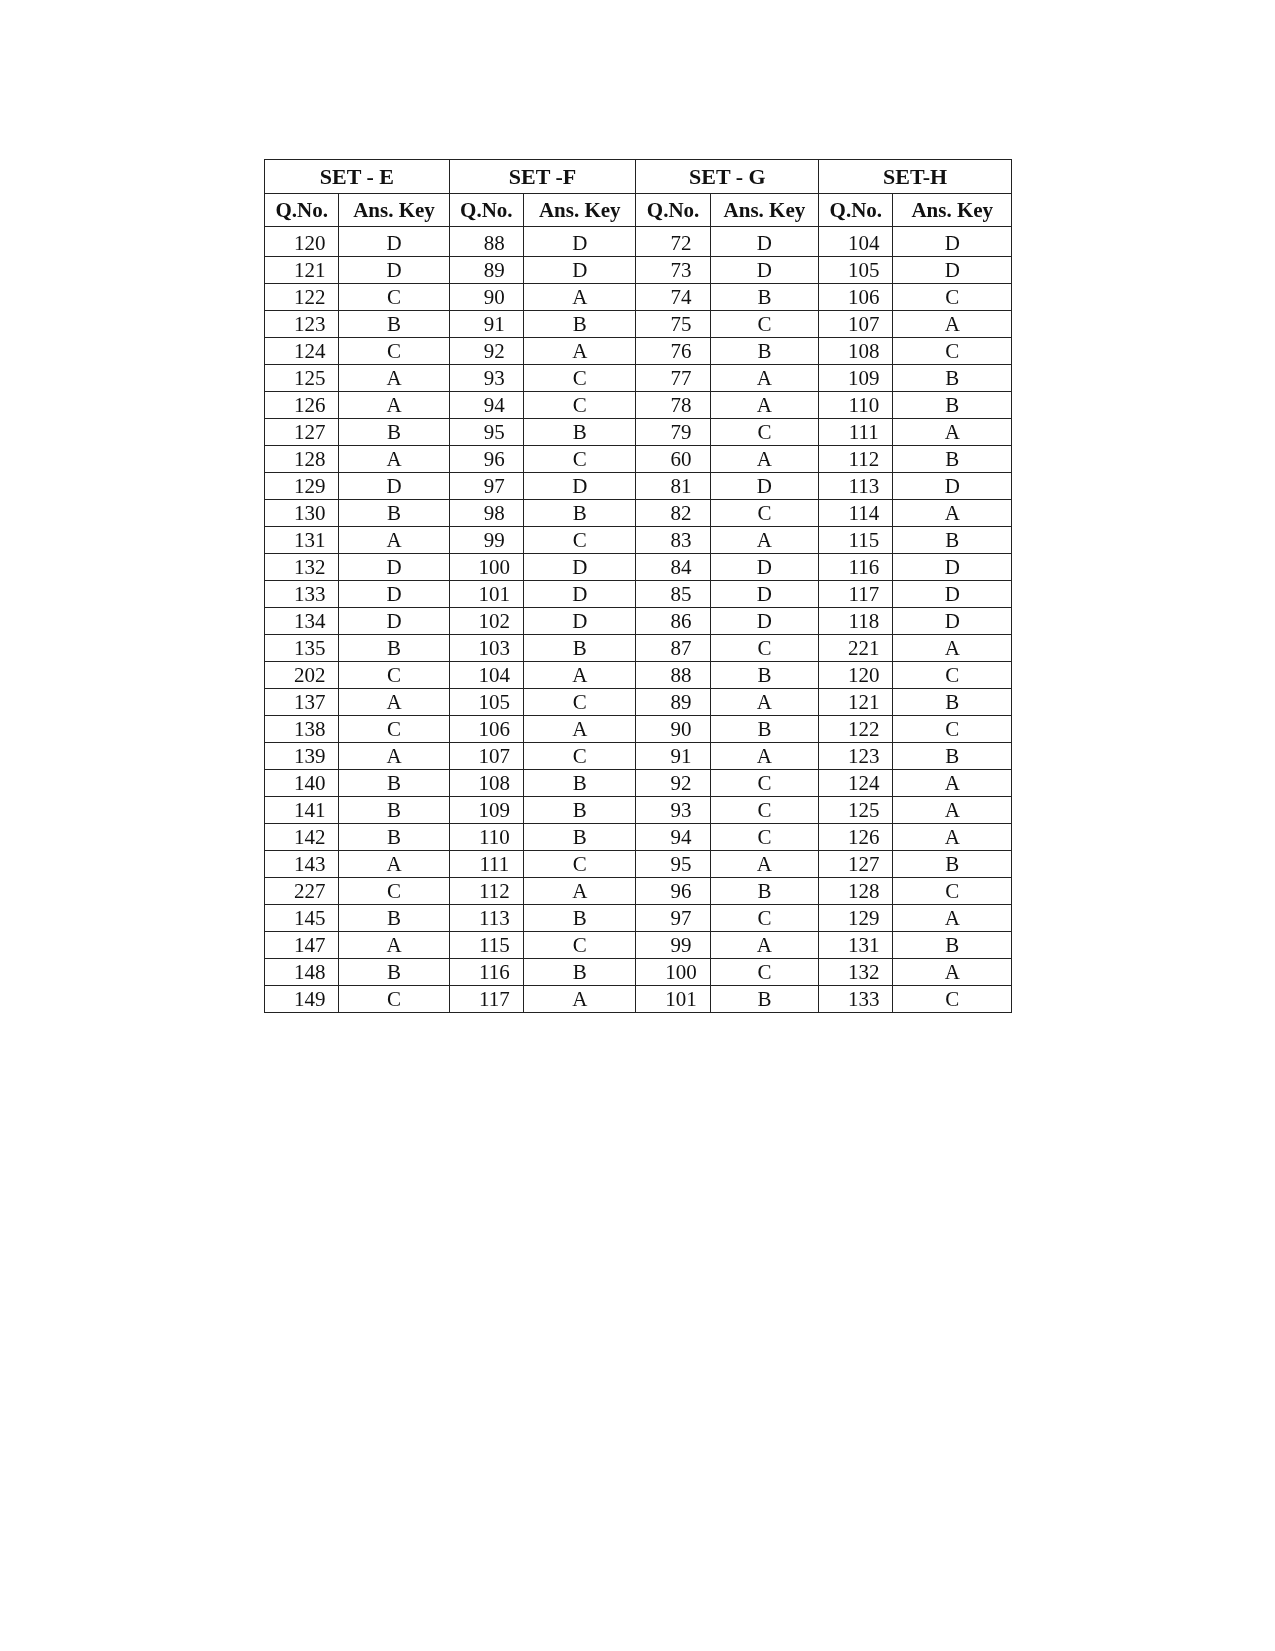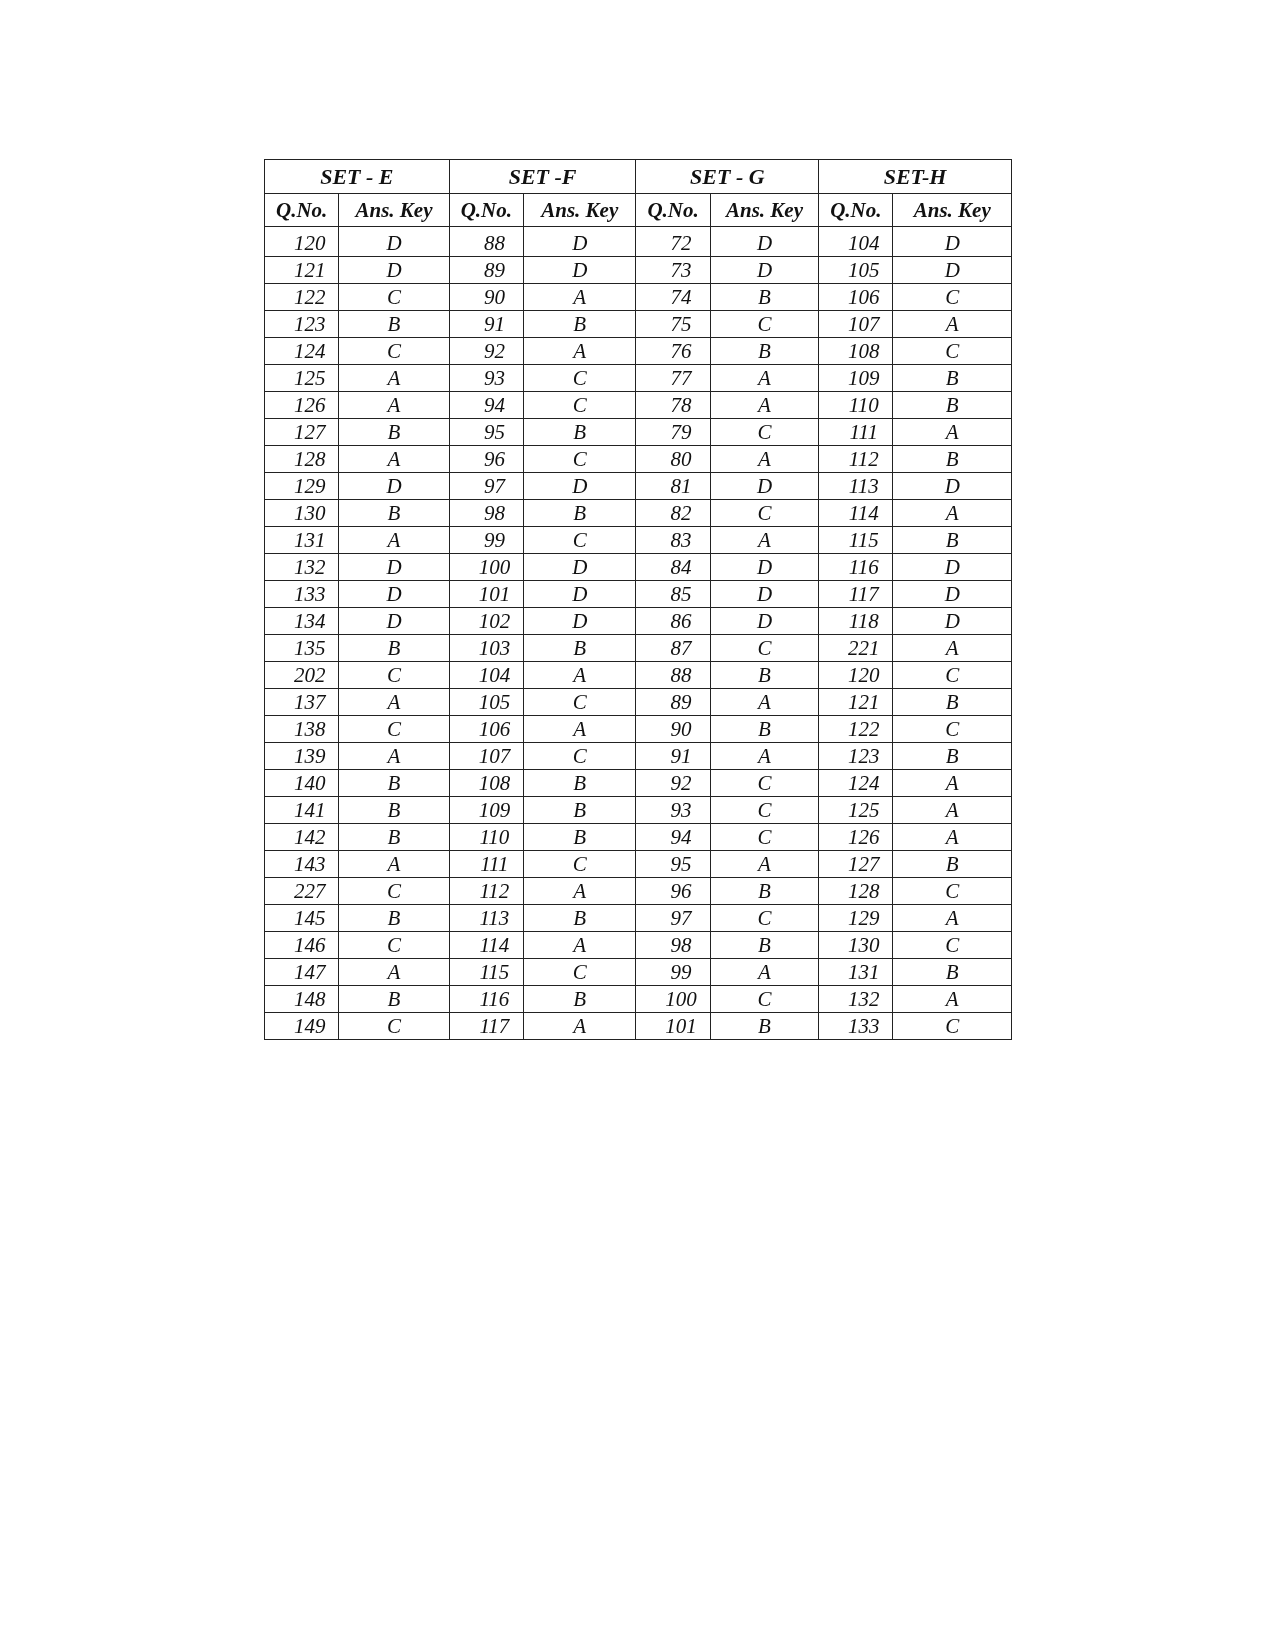--- a/index.html
+++ b/index.html
@@ -1,21 +1,20 @@
 <!DOCTYPE html>
 <html><head>
   <meta charset="utf-8">
   <style>
     html, body { margin: 0; padding: 0; background: #ffffff; }
     body { width: 1275px; height: 1651px; position: relative; font-family: "Liberation Serif", "DejaVu Serif", serif; color: #111; }
     table.key {
       position: absolute; left: 264px; top: 159px;
       border-collapse: collapse; table-layout: fixed;
       width: 748px;
-      font-style: italic;
     }
     table.key td, table.key th {
       border: 1.2px solid #222;
       text-align: center; padding: 0;
       font-size: 21px; line-height: 26px; height: 26px;
       font-weight: normal;
     }
     table.key th.set { font-weight: bold; font-size: 22px; height: 33px; line-height: 33px; }
     table.key th.sub { font-weight: bold; font-size: 21px; height: 32px; line-height: 32px; margin-top: 36px; }
     table.key tbody tr:first-child td { padding-top: 3px; }
@@ -137,21 +136,21 @@
         <td class="qcell">79</td>
         <td>C</td>
         <td class="qcell">111</td>
         <td>A</td>
       </tr>
       <tr>
         <td class="qcell">128</td>
         <td>A</td>
         <td class="qcell">96</td>
         <td>C</td>
-        <td class="qcell">80</td>
+        <td class="qcell">60</td>
         <td>A</td>
         <td class="qcell">112</td>
         <td>B</td>
       </tr>
       <tr>
         <td class="qcell">129</td>
         <td>D</td>
         <td class="qcell">97</td>
         <td>D</td>
         <td class="qcell">81</td>
@@ -311,30 +310,20 @@
       </tr>
       <tr>
         <td class="qcell">145</td>
         <td>B</td>
         <td class="qcell">113</td>
         <td>B</td>
         <td class="qcell">97</td>
         <td>C</td>
         <td class="qcell">129</td>
         <td>A</td>
-      </tr>
-      <tr>
-        <td class="qcell">146</td>
-        <td>C</td>
-        <td class="qcell">114</td>
-        <td>A</td>
-        <td class="qcell">98</td>
-        <td>B</td>
-        <td class="qcell">130</td>
-        <td>C</td>
       </tr>
       <tr>
         <td class="qcell">147</td>
         <td>A</td>
         <td class="qcell">115</td>
         <td>C</td>
         <td class="qcell">99</td>
         <td>A</td>
         <td class="qcell">131</td>
         <td>B</td>

